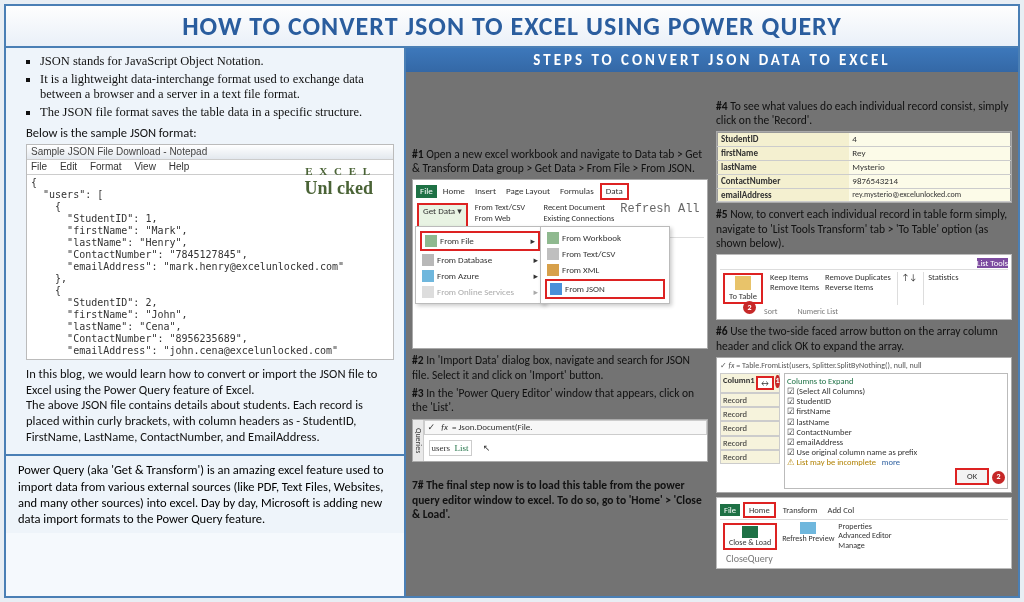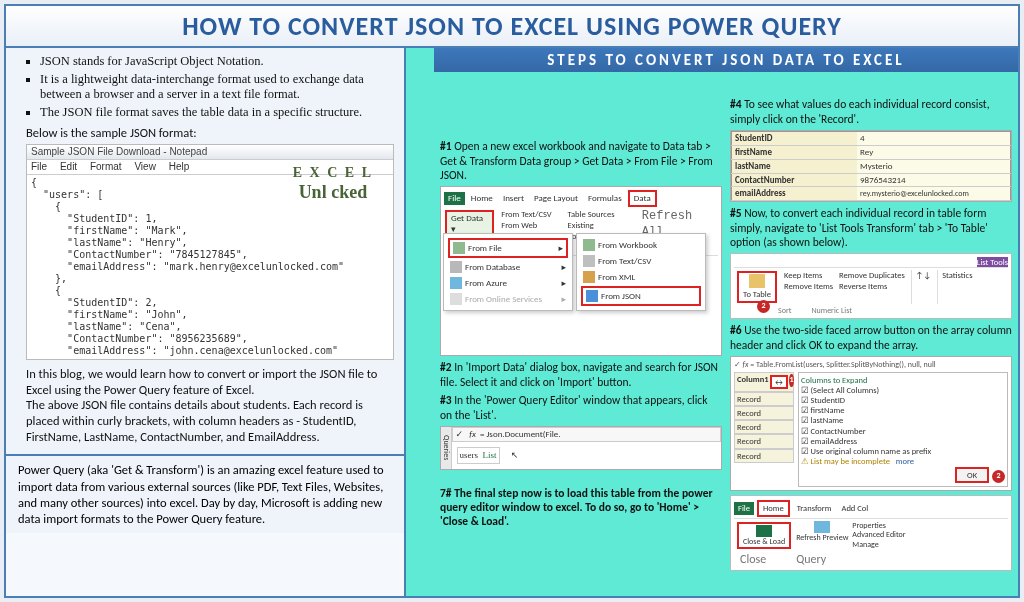--- a/index.html
+++ b/index.html
@@ -88,34 +88,33 @@
   .watermark {
     position: absolute;
     right: 20px;
     top: 20px;
     text-align: center;
     font-family: Georgia, serif;
     color: #4a6336;
     font-size: 18px;
     font-weight: 700;
   }
-  .watermark small { display:block; font-size:14px; letter-spacing:2px;}
+  .watermark small { display:block; font-size:11px; letter-spacing:2px;}
   .left-lower {
     border-top: 2px solid #4a7fb5;
     background: #eef4fa;
     padding: 6px 12px;
     font-size: 12.5px;
     line-height: 1.3;
   }
   .right {
     flex: 1;
     display: flex;
     flex-direction: column;
-    background: #5eead4;
-    padding-left: 28px;
+    background: #737373;
   }
   .steps-header {
     background: linear-gradient(#3d78bb,#3468a6);
     color: #fff;
     text-align: center;
     font-weight: 700;
     font-size: 15px;
     letter-spacing: 3px;
     padding: 3px 0;
   }
@@ -249,21 +248,21 @@
               <span class="data-tab">Data</span>
             </div>
             <div style="display:flex;gap:6px;padding:2px 0;border-bottom:1px solid #ddd;">
               <span class="redbox" style="background:#e8f3e3;"><span>Get Data</span> ▾</span>
               <div style="font-size:8.5px;line-height:1.3;">
                 <div>From Text/CSV</div>
                 <div>From Web</div>
                 <div>From Table/Range</div>
               </div>
               <div style="font-size:8.5px;line-height:1.3;">
-                <div>Table Sources</div>
+                <div>Recent Document</div>
                 <div>Existing Connections</div>
               </div>
               <div style="font-size:12px;line-height:1.3;color:#666;font-family:Liberation Mono, monospace;">
                 <div>Refresh All</div>
               </div>
             </div>
             <div class="menu-col" style="left:2px;top:46px;width:130px;">
               <div class="menu-item redbox" style="display:flex;">
                   <span class="ico"></span>
                   <span>From File</span>
@@ -278,21 +277,21 @@
                   <span class="ico" style="background:#6fb7dd;"></span>
                   <span>From Azure</span>
                   <span style="margin-left:auto">▸</span>
                 </div>
               <div class="menu-item" style="color:#aaa;">
                   <span class="ico" style="background:#ddd;"></span>
                   <span>From Online Services</span>
                   <span style="margin-left:auto">▸</span>
                 </div>
             </div>
-            <div class="menu-col" style="left:135px;top:46px;width:130px;">
+            <div class="menu-col" style="left:127px;top:46px;width:130px;">
               <div class="menu-item">
                   <span class="ico"></span>
                   <span>From Workbook</span>
                 </div>
               <div class="menu-item">
                   <span class="ico" style="background:#bfbfbf;"></span>
                   <span>From Text/CSV</span>
                 </div>
               <div class="menu-item">
                   <span class="ico" style="background:#d7a04a;"></span>
@@ -434,21 +433,21 @@
               <div style="text-align:center;">
                 <div style="width:16px;height:12px;background:#6fb7dd;margin:0 auto;"></div>
                 <div style="font-size:8px;">Refresh Preview</div>
               </div>
               <div style="font-size:8px;">
                 <div>Properties</div>
                 <div>Advanced Editor</div>
                 <div>Manage</div>
               </div>
             </div>
-            <div style="display:flex;gap:30px;font-size:12px;color:#777;padding:0 6px;">
+            <div style="display:flex;font-size:10px;color:#777;padding:0 6px;">
               <span>Close</span>
               <span>Query</span>
             </div>
           </div>
 
         </div>
       </div>
     </div>
   </div>
 </div>

